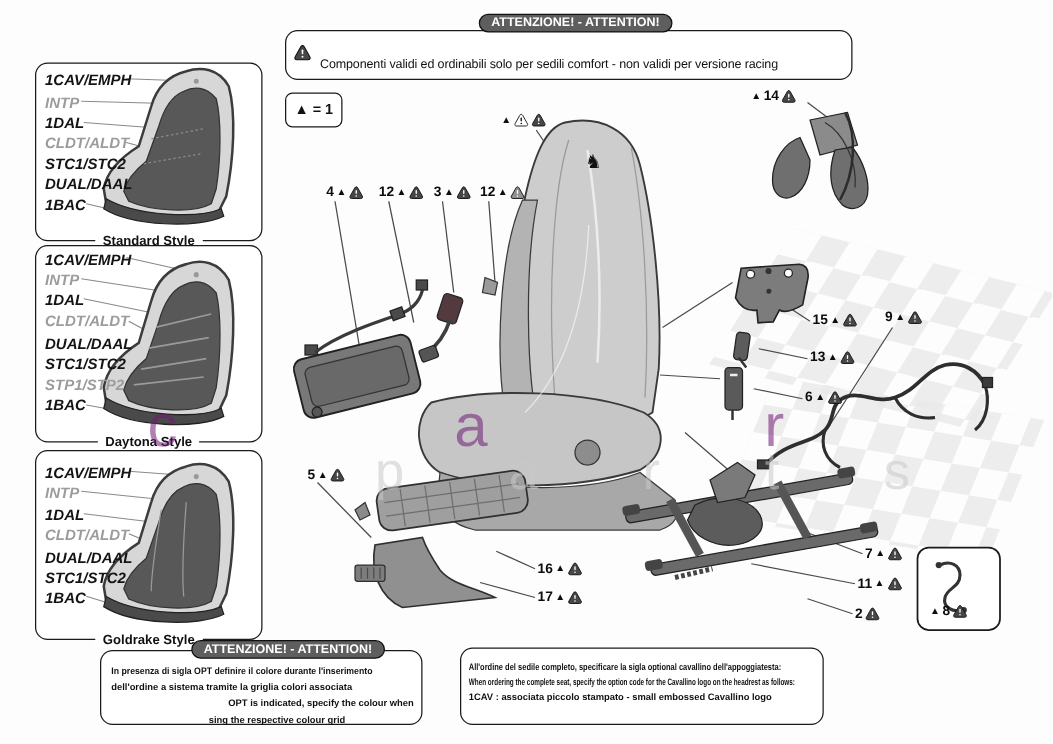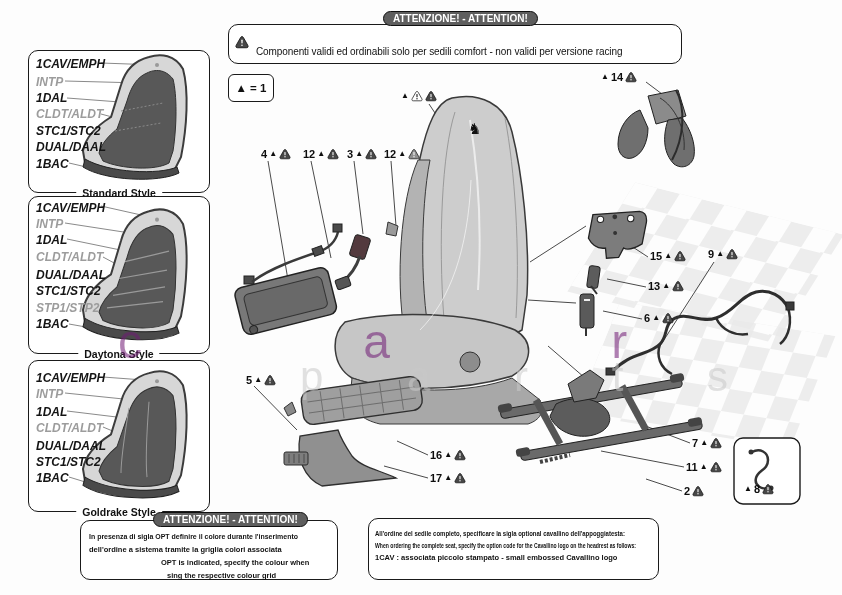--- a/index.html
+++ b/index.html
@@ -47,21 +47,21 @@
   .warn.light{color:#8f8f8f;}
   
   #bl-notice{left:80px;top:520px;width:256px;height:58px;}
   #bl-notice p, #br-notice p{margin:0;font-weight:bold;white-space:nowrap;}
   #bl-notice .body{padding:9px 6px 0 8px;font-size:7.5px;line-height:13px;}
   #br-notice{left:368px;top:518px;width:289px;height:60px;}
   #br-notice .body{padding:9px 5px 0 6px;font-size:7.5px;line-height:12px;}
   .sx93{transform:scaleX(.93);transform-origin:0 50%;}
   .sx80{transform:scaleX(.80);transform-origin:0 50%;}
   .sx68{transform:scaleX(.68);transform-origin:0 50%;}
-  .ind1{margin-left:72px !important;}
+  .ind1{margin-left:72px !important;text-align:right;}
   .ind2{margin-left:78px !important;}
 </style>
 </head>
 <body>
 
 <div class="page">
 
   <div class="checker" id="checker1"></div>
   <div class="checker" id="checker2"></div>
 

